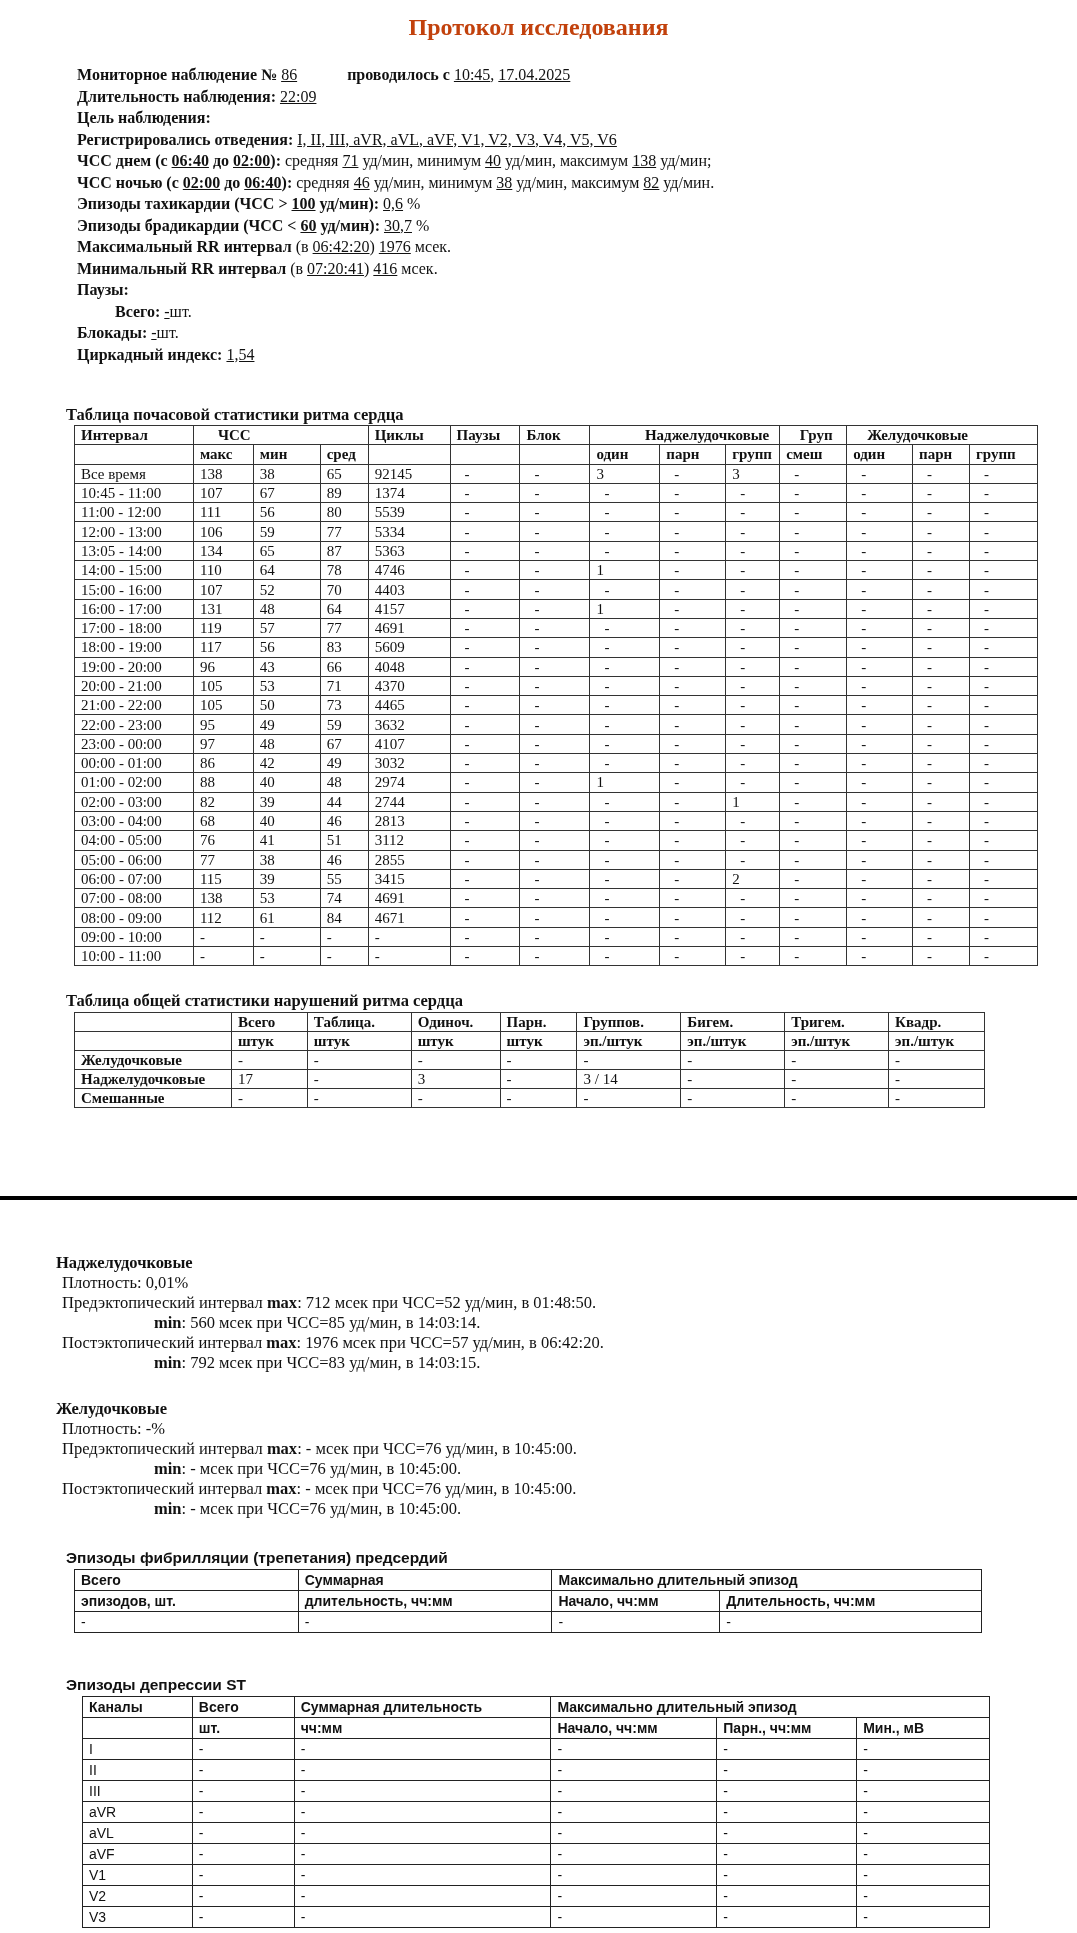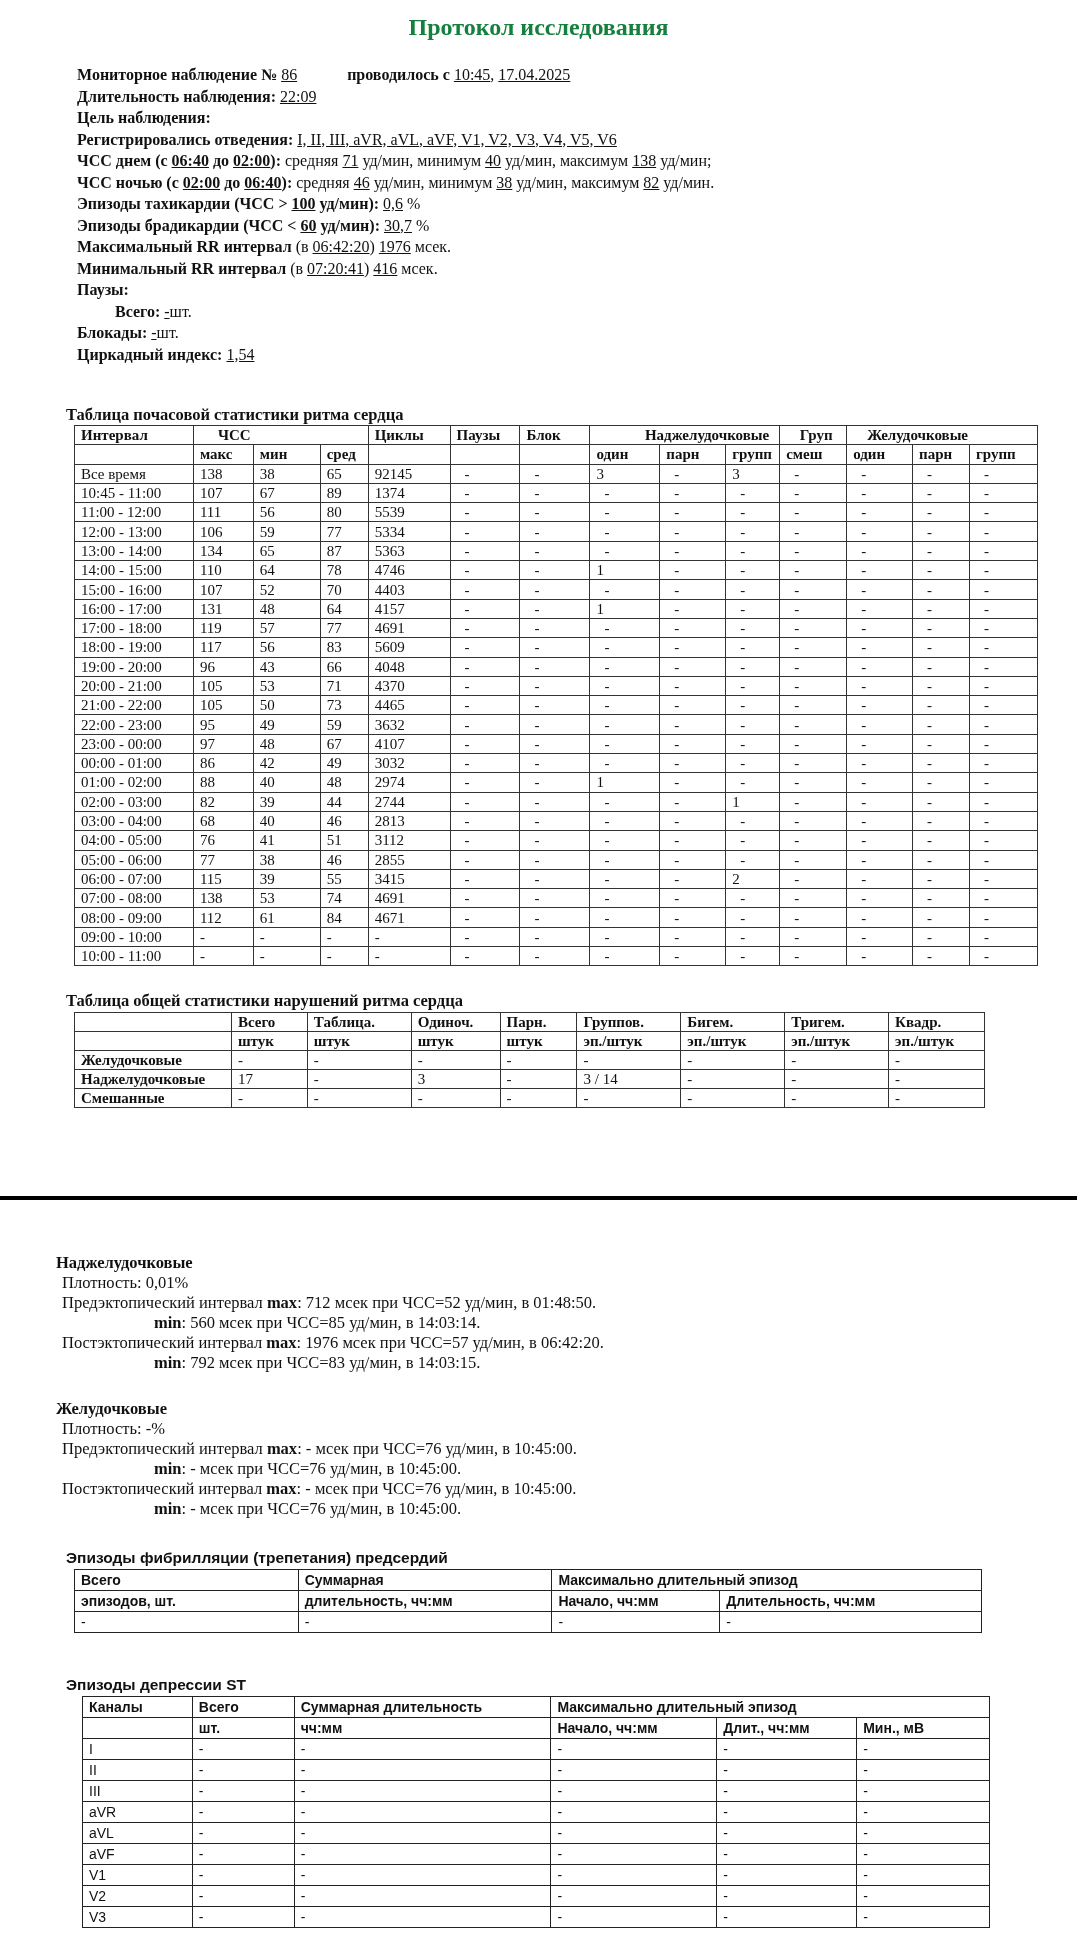--- a/index.html
+++ b/index.html
@@ -1,19 +1,19 @@
 <!DOCTYPE html>
 <html><head>
 <meta charset="utf-8">
 <style>
   html, body { margin:0; padding:0; background:#ffffff; }
   body { width:1077px; height:1933px; position:relative; overflow:hidden;
          font-family:"Liberation Serif", serif; color:#111; }
   .abs { position:absolute; }
-  .title { left:0; width:1077px; top:14px; text-align:center; font-size:24px; font-weight:bold; color:#15803d; }
+  .title { left:0; width:1077px; top:14px; text-align:center; font-size:24px; font-weight:bold; color:#c2410c; }
   .info { left:77px; top:64px; font-size:16px; line-height:21.5px; }
   .info div { white-space:nowrap; }
   .b { font-weight:bold; }
   .u { text-decoration:underline; }
   .ind { padding-left:38px; }
   .sec-title { font-weight:bold; font-size:16.5px; white-space:nowrap; }
   table { border-collapse:collapse; }
   td { border:1.5px solid #333; padding:0 0 0 6px; font-size:15px; white-space:nowrap; height:17px; line-height:17px; }
   .hourly td { height:18.3px; line-height:18px; }
   .hourly thead td { font-weight:bold; }
@@ -227,21 +227,21 @@
         <td style="padding-left: 14px;">-</td>
         <td style="padding-left: 14px;">-</td>
         <td style="padding-left: 14px;">-</td>
         <td style="padding-left: 14px;">-</td>
         <td style="padding-left: 14px;">-</td>
         <td style="padding-left: 14px;">-</td>
         <td style="padding-left: 14px;">-</td>
         <td style="padding-left: 14px;">-</td>
       </tr>
       <tr>
-        <td>13:00 - 14:00</td>
+        <td>13:05 - 14:00</td>
         <td>134</td>
         <td>65</td>
         <td>87</td>
         <td>5363</td>
         <td style="padding-left: 14px;">-</td>
         <td style="padding-left: 14px;">-</td>
         <td style="padding-left: 14px;">-</td>
         <td style="padding-left: 14px;">-</td>
         <td style="padding-left: 14px;">-</td>
         <td style="padding-left: 14px;">-</td>
@@ -728,21 +728,21 @@
       <td>Каналы</td>
       <td>Всего</td>
       <td>Суммарная длительность</td>
       <td colspan="3">Максимально длительный эпизод</td>
     </tr>
     <tr id="st-h2">
         <td></td>
         <td>шт.</td>
         <td>чч:мм</td>
         <td>Начало, чч:мм</td>
-        <td>Длит., чч:мм</td>
+        <td>Парн., чч:мм</td>
         <td>Мин., мВ</td>
       </tr>
   </thead>
   <tbody id="st-body">
       <tr>
         <td>I</td>
         <td>-</td>
         <td>-</td>
         <td>-</td>
         <td>-</td>

